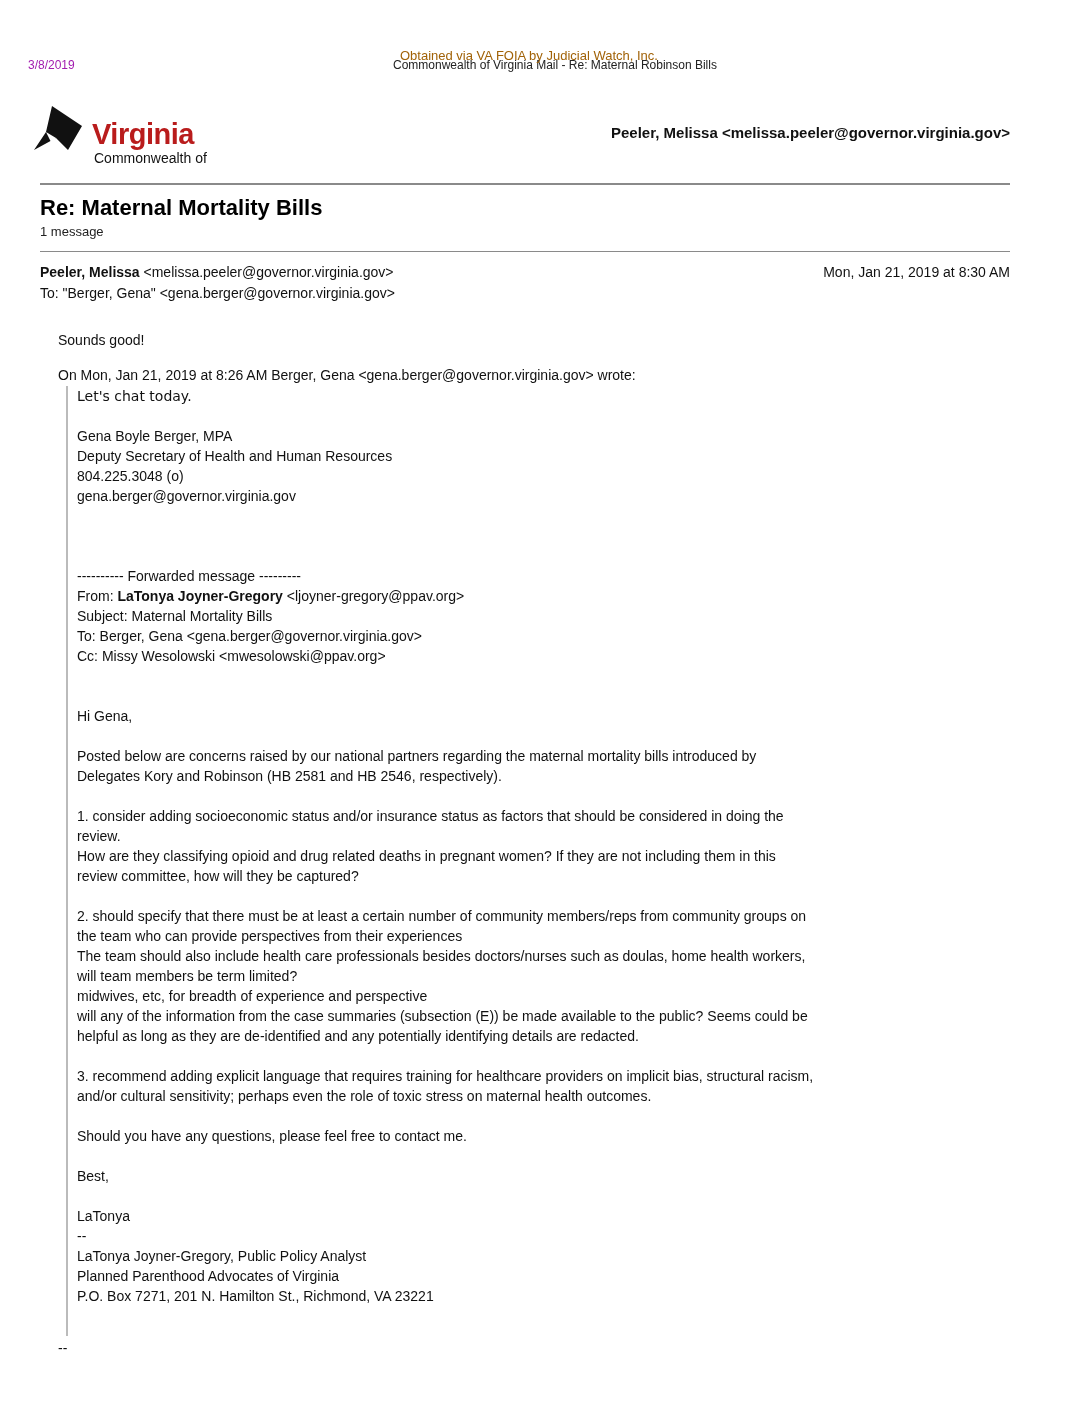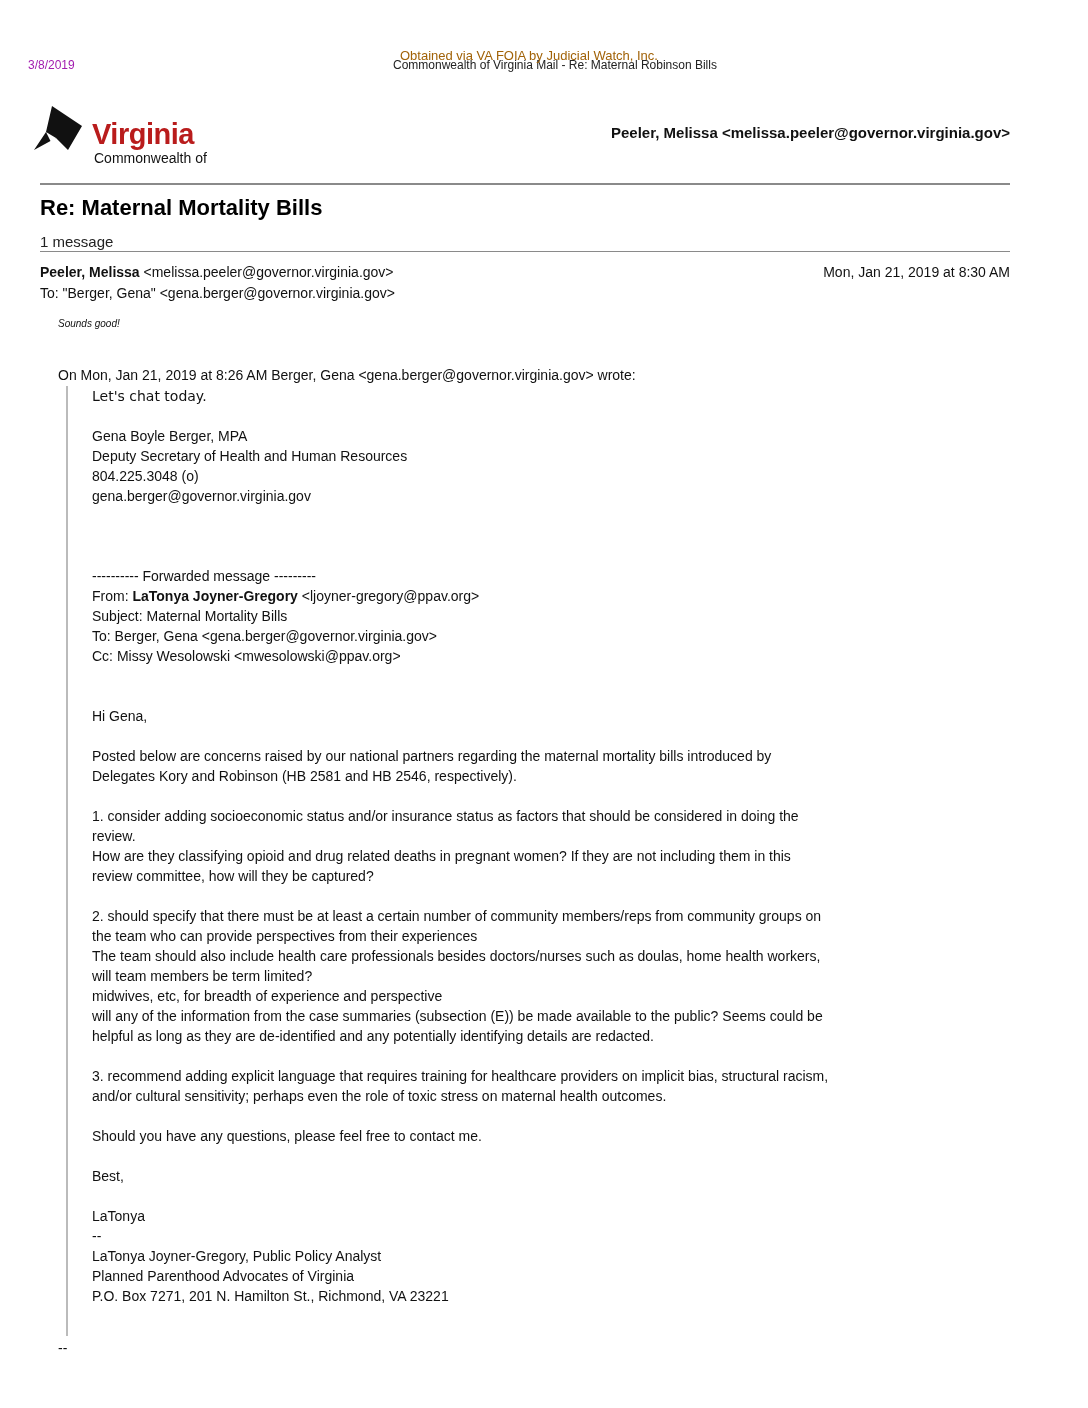--- a/index.html
+++ b/index.html
@@ -11,30 +11,30 @@
   .hdr-date { left: 28px; top: 58px; font-size: 12px; color: #a21caf; }
   .hdr-title { left: 393px; top: 58px; font-size: 12px; color: #222; white-space: nowrap; }
   .watermark { left: 400px; top: 48px; font-size: 13px; color: #a16207; white-space: nowrap; }
   .logo { left: 32px; top: 104px; width: 180px; height: 60px; }
   .logo-line1 { position: absolute; left: 62px; top: 14px; font-size: 14px; color: #111; white-space: nowrap; margin-top: 32px; }
   .logo-line2 { position: absolute; left: 60px; top: 14px; font-size: 29px; font-weight: bold; color: #b91c1c; letter-spacing: -0.5px; }
   .logo-mark { position: absolute; left: 0; top: 0; }
   .account { right: 78px; top: 124px; font-size: 15px; font-weight: bold; color: #111; white-space: nowrap; }
   .rule { left: 40px; width: 970px; height: 2px; background: #8a8a8a; }
   .subject { left: 40px; top: 195px; font-size: 22px; font-weight: bold; color: #000000; }
-  .msgcount { left: 40px; top: 224px; font-size: 15px; color: #222; margin-top: 9px; }
+  .msgcount { left: 40px; top: 224px; font-size: 13px; color: #222; }
   .from-line { left: 40px; top: 264px; font-size: 14px; }
   .from-line b { font-weight: bold; }
   .to-line { left: 40px; top: 285px; font-size: 14px; }
   .msg-date { right: 78px; top: 264px; font-size: 14px; white-space: nowrap; }
-  .reply { left: 58px; top: 318px; font-size: 10px; font-style: italic; }
+  .reply { left: 58px; top: 332px; font-size: 14px; }
   .attrib { left: 58px; top: 367px; font-size: 14px; white-space: nowrap; }
   .quote {
     left: 66px; top: 386px; width: 940px; height: 950px;
-    border-left: 2px solid #bbbbbb; padding-left: 24px; box-sizing: border-box;
+    border-left: 2px solid #bbbbbb; padding-left: 9px; box-sizing: border-box;
     font-size: 14px; line-height: 20px;
   }
   .quote p { margin: 0; }
   .quote .gap { height: 20px; }
   .mono-ish { font-family: "DejaVu Sans", sans-serif; font-size: 14px; }
   .final-dash { left: 58px; top: 1340px; font-size: 14px; }
 </style>
 </head>
 <body>
 

